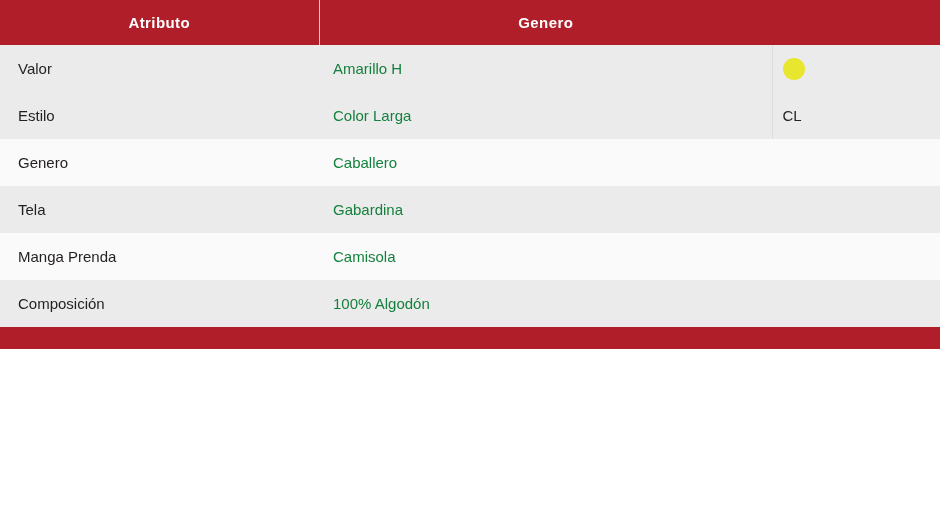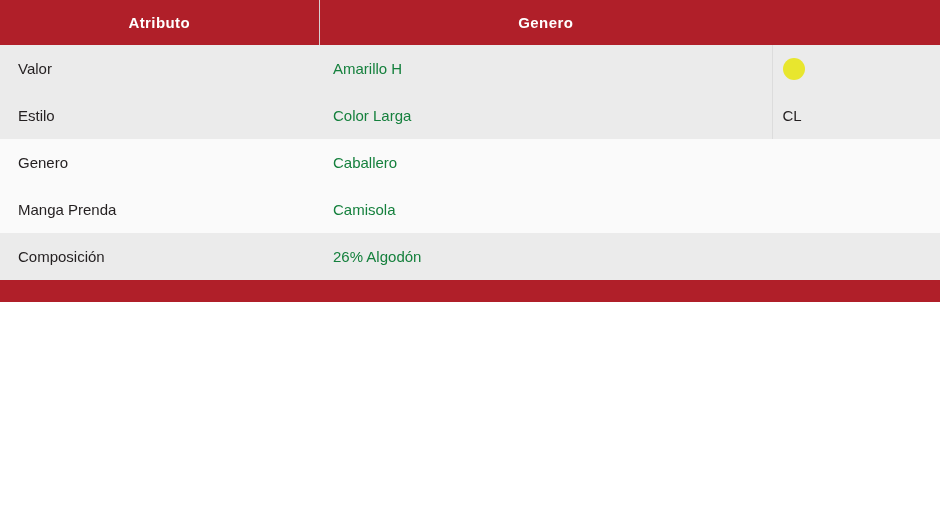--- a/index.html
+++ b/index.html
@@ -115,27 +115,32 @@
         <tr class="row-odd has-divider">
           <td class="cell-attr">Estilo</td>
           <td class="cell-val">Color Larga</td>
           <td class="cell-extra"><span class="extra-text">CL</span></td>
         </tr>
         <tr class="row-even">
           <td class="cell-attr">Genero</td>
           <td class="cell-val">Caballero</td>
           <td class="cell-extra"></td>
         </tr>
+        <tr class="row-odd">
+          <td class="cell-attr">Tela</td>
+          <td class="cell-val">Gabardina</td>
+          <td class="cell-extra"></td>
+        </tr>
         <tr class="row-even">
           <td class="cell-attr">Manga Prenda</td>
           <td class="cell-val">Camisola</td>
           <td class="cell-extra"></td>
         </tr>
         <tr class="row-odd">
           <td class="cell-attr">Composición</td>
-          <td class="cell-val">26% Algodón</td>
+          <td class="cell-val">100% Algodón</td>
           <td class="cell-extra"></td>
         </tr>
       </tbody>
   </table>
   <div id="table-footer-bar"></div>
   <div id="bottom-gap"></div>
 </div>
 
 </body></html>

